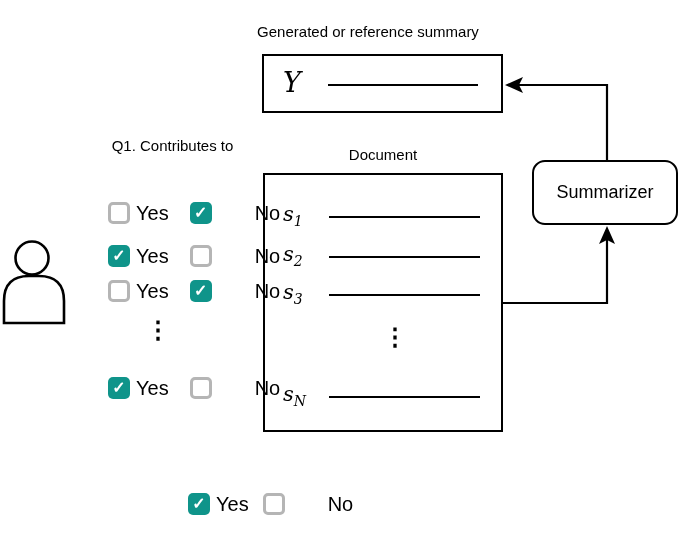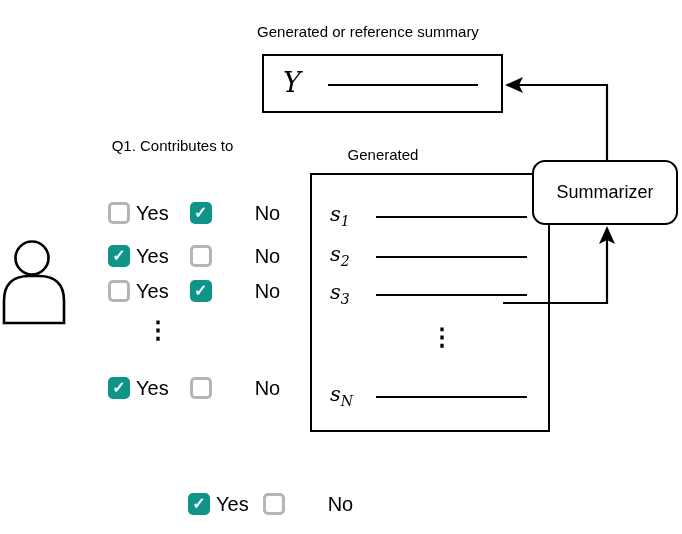--- a/index.html
+++ b/index.html
@@ -7,21 +7,21 @@
     position:relative;width:682px;height:534px;background:#fff;overflow:hidden;
     font-family:"Liberation Sans",sans-serif;color:var(--ink,#000);
   }
   .abs{position:absolute;}
   .caption{font-size:15px;color:var(--ink,#000);}
   .center{text-align:center;}
 
   
   .rect-box{position:absolute;box-sizing:border-box;border:2px solid var(--ink,#000);background:#fff;}
   .summary-box{left:262px;top:54px;width:241px;height:59px;}
-  .document-box{left:263px;top:173px;width:240px;height:259px;margin-left:47px;}
+  .document-box{left:263px;top:173px;width:240px;height:259px;}
   .summarizer-box{
     left:532px;top:160px;width:146px;height:65px;border-radius:13px;
     display:flex;align-items:center;justify-content:center;font-size:18px;
   }
 
   
   .mvar{font-family:"DejaVu Serif","Liberation Serif",serif;font-style:italic;font-size:21px;}
   .mvar sub{font-size:14px;line-height:0;}
   .yvar{font-family:"DejaVu Serif","Liberation Serif",serif;font-style:italic;font-size:27px;}
   .rule{position:absolute;border-top:2px solid var(--ink,#000);height:0;}
@@ -52,21 +52,21 @@
 
 <div class="canvas">
 
   <div class="abs caption center" style="left:222px;top:23px;width:292px;">Generated or reference summary</div>
 
   <div class="rect-box summary-box">
     <span class="yvar abs" style="left:19px;top:29px;transform:translateY(-58%);">Y</span>
     <div class="rule" style="left:64px;top:28px;width:150px;"></div>
   </div>
 
-  <div class="abs caption center" style="left:263px;top:146px;width:240px;">Generated</div>
+  <div class="abs caption center" style="left:263px;top:146px;width:240px;">Document</div>
 
   <div class="rect-box document-box">
     <div class="docrow" style="top:42px;">
       <span class="mvar"><span>s</span><sub>1</sub></span>
       <div class="rule"></div>
     </div>
     <div class="docrow" style="top:82px;">
       <span class="mvar"><span>s</span><sub>2</sub></span>
       <div class="rule"></div>
     </div>

